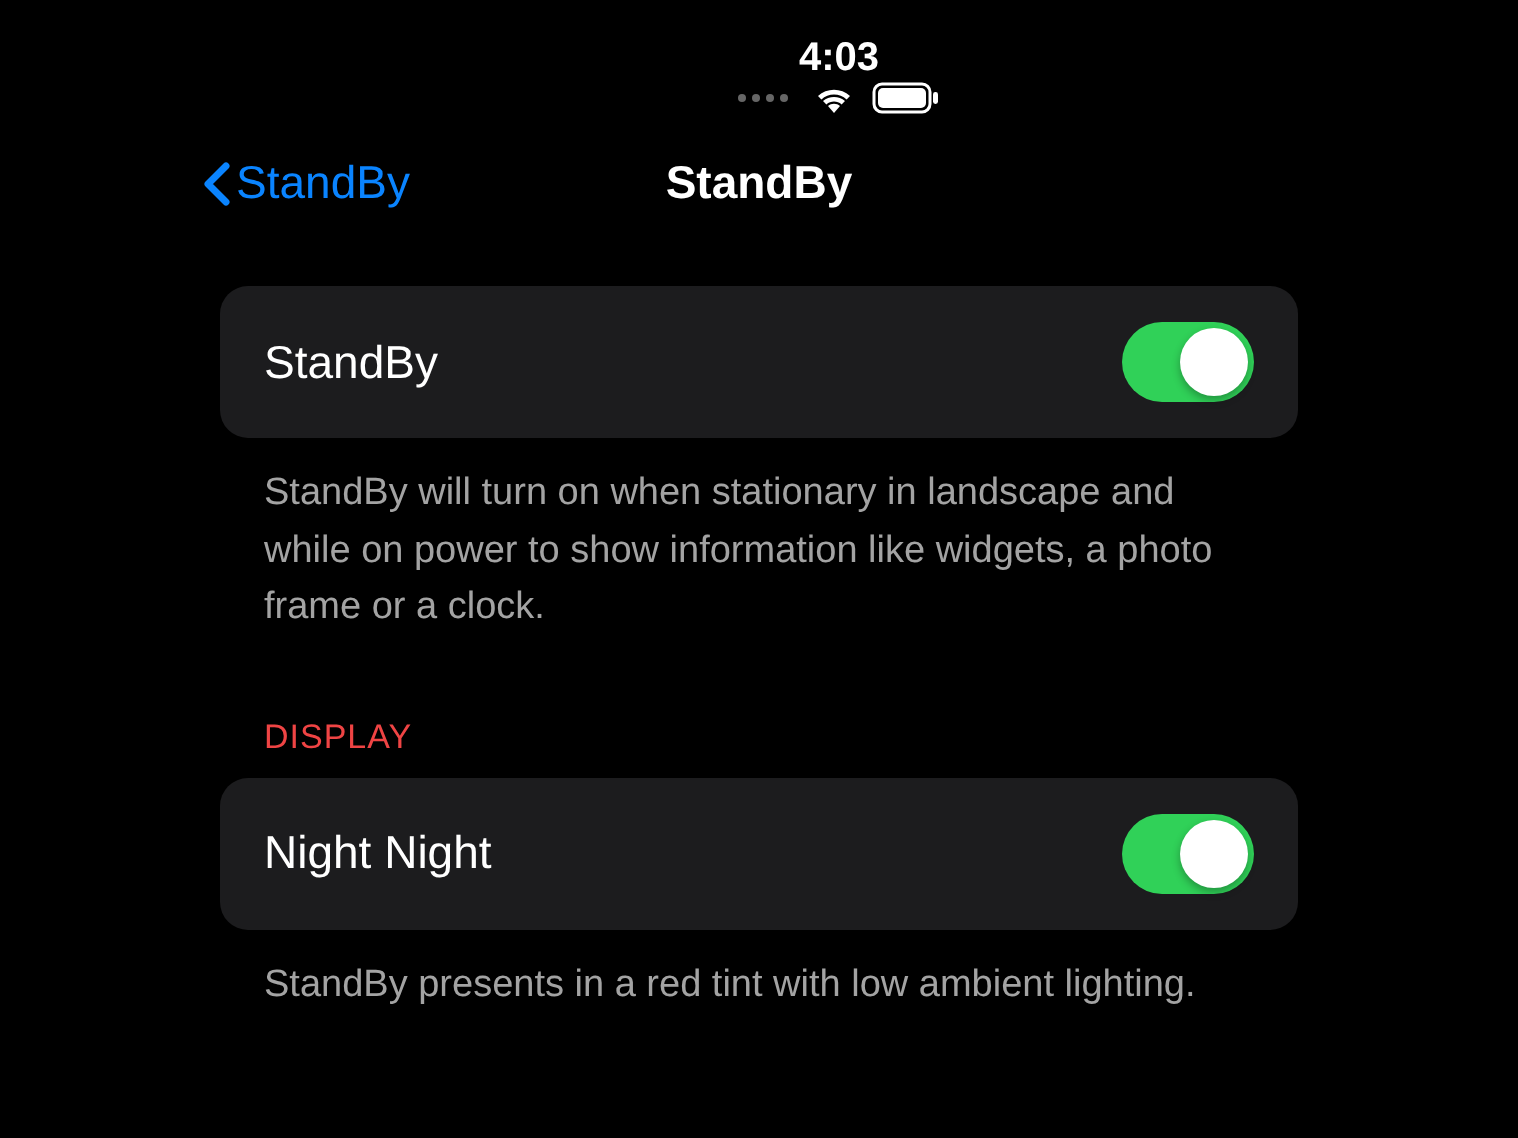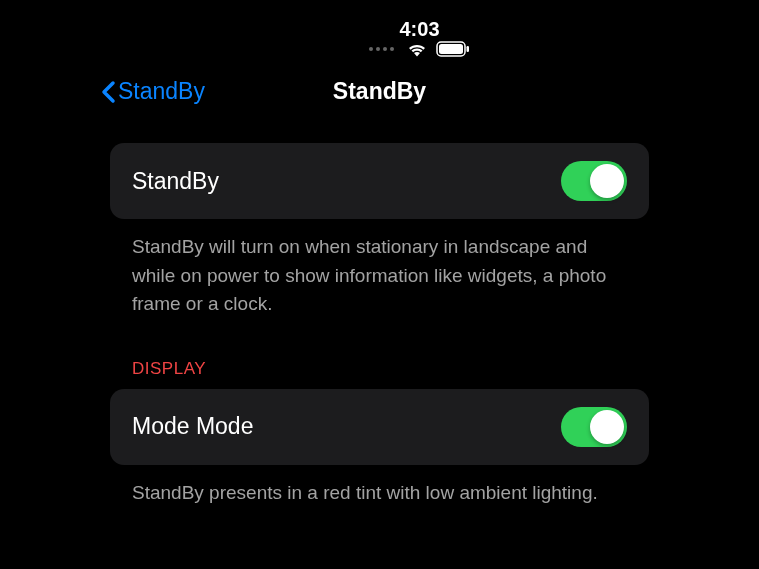--- a/index.html
+++ b/index.html
@@ -167,20 +167,20 @@
     <span class="cell-label">StandBy</span>
     <div class="toggle on">
       <div class="toggle-knob"></div>
     </div>
   </div>
   <div class="footer-text">StandBy will turn on when stationary in landscape and while on power to show information like widgets, a photo frame or a clock.</div>
 
   <div class="section-header">DISPLAY</div>
 
   <div class="cell">
-    <span class="cell-label">Mode Mode</span>
+    <span class="cell-label">Night Night</span>
     <div class="toggle on">
       <div class="toggle-knob"></div>
     </div>
   </div>
   <div class="footer-text">StandBy presents in a red tint with low ambient lighting.</div>
 
 </div>
 
 </body></html>

